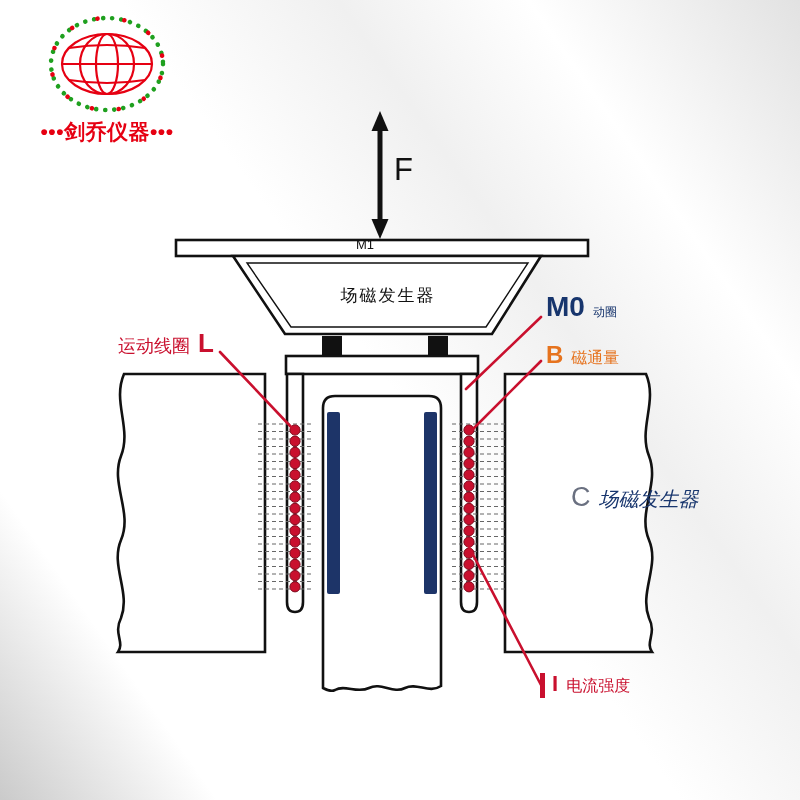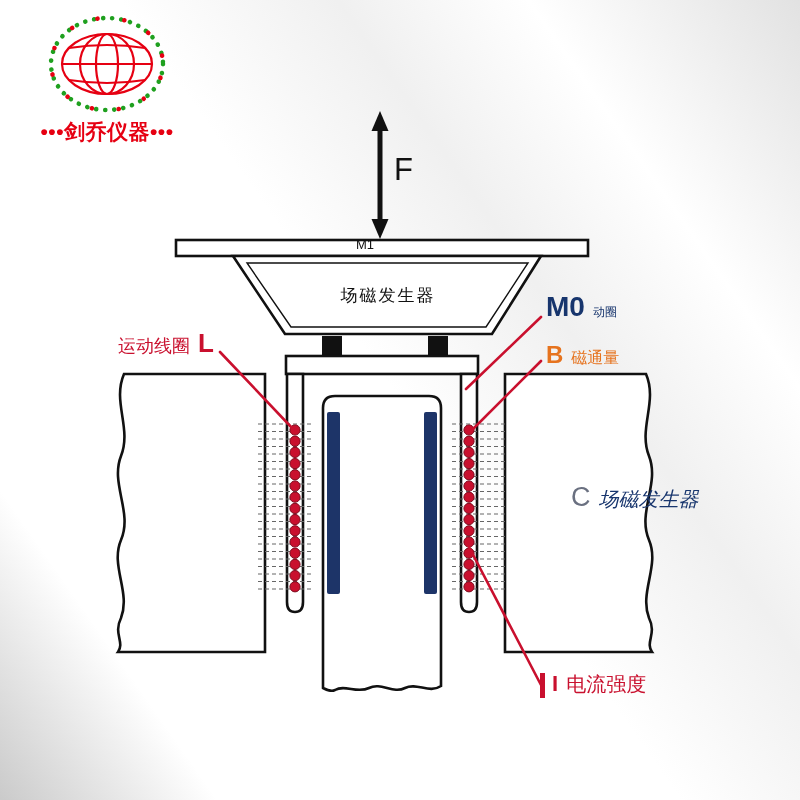--- a/index.html
+++ b/index.html
@@ -48,21 +48,21 @@
   .grp-b .sym{font-size:24px;font-weight:bold;color:#e6731e;}
   .grp-b .desc{font-size:16px;color:#e6731e;text-align:center;}
   .grp-coil{left:118px;top:328px;}
   .grp-coil .desc{font-size:18px;color:#c9102e;}
   .grp-coil .sym{font-size:26px;font-weight:600;color:#c9102e;}
   .grp-c{left:571px;top:482px;}
   .grp-c .sym{font-size:27px;color:#6a7080;}
   .grp-c .desc{font-size:20px;color:#17356d;font-style:italic;}
   .grp-i{left:552px;top:671px;}
   .grp-i .sym{font-size:22px;font-weight:bold;color:#c9102e;}
-  .grp-i .desc{font-size:20px;color:#c9102e;}
+  .grp-i .desc{font-size:16px;color:#c9102e;}
 </style>
 </head>
 <body>
 
 <div class="stage">
 
   <svg class="diagram-svg" width="800" height="800" viewBox="0 0 800 800">
 
     <g>
       <line x1="380" y1="129" x2="380" y2="221" stroke="#111" stroke-width="5"></line>

